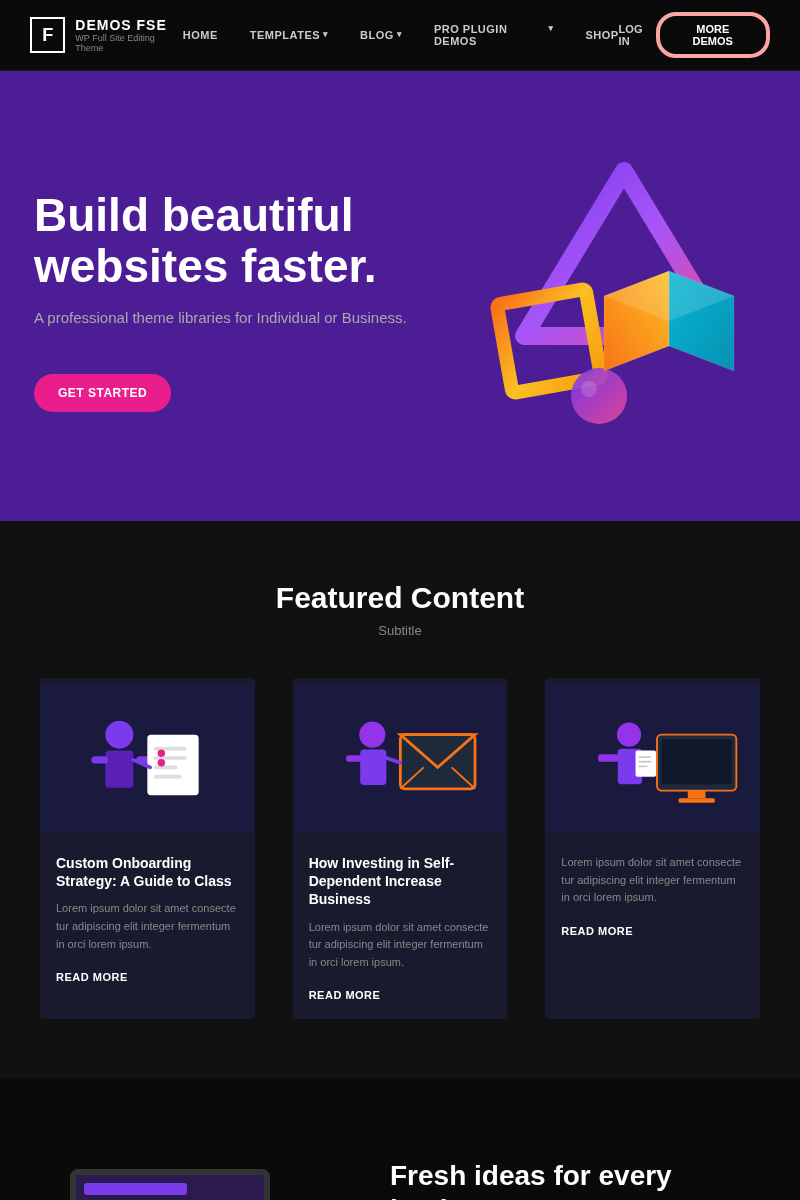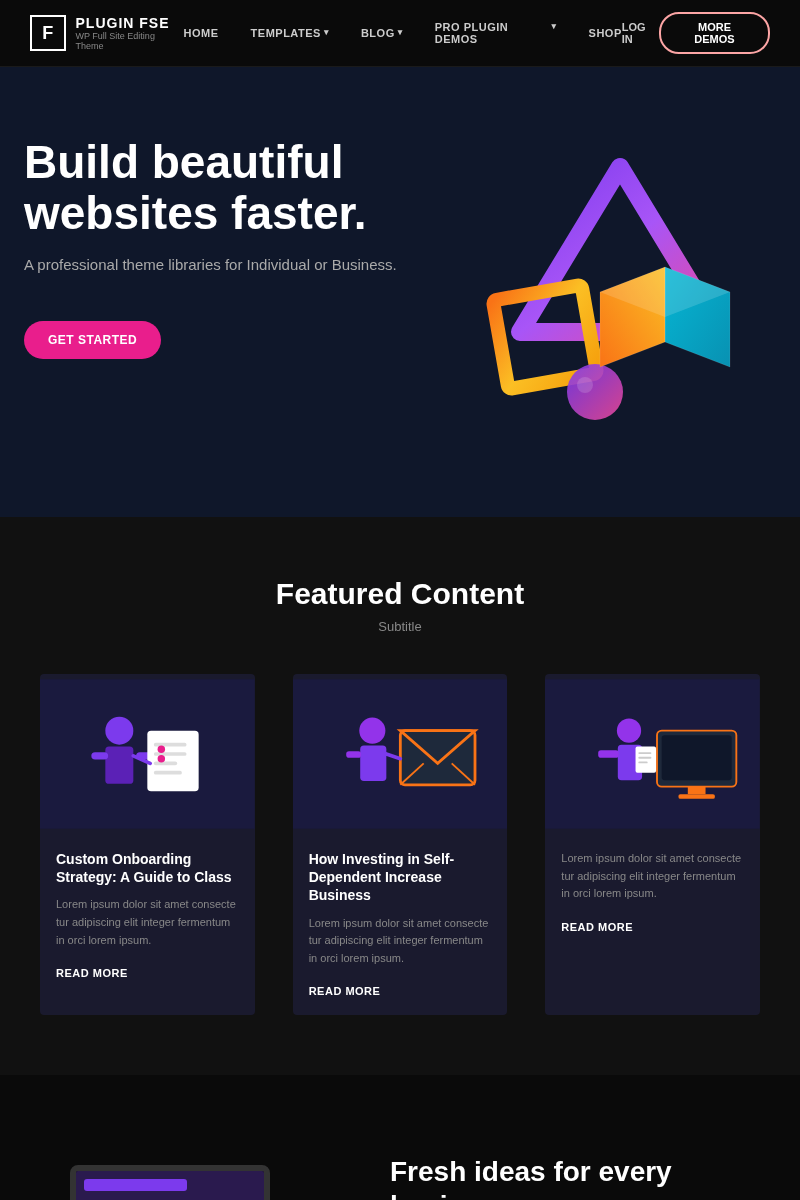--- a/index.html
+++ b/index.html
@@ -18,28 +18,28 @@
     }
     .logo-text h1 { font-size: 14px; font-weight: 700; color: #fff; letter-spacing: 1px; }
     .logo-text p { font-size: 9px; color: #888; }
     nav { display: flex; align-items: center; gap: 32px; }
     nav a { color: #ccc; text-decoration: none; font-size: 11px; font-weight: 600; letter-spacing: 0.5px; }
     .nav-with-arrow { display: flex; align-items: flex-start; gap: 3px; }
     .nav-arrow { font-size: 9px; color: #ccc; }
     .header-actions { display: flex; align-items: center; }
     .login-link { color: #ccc; text-decoration: none; font-size: 11px; font-weight: 600; }
     .more-demos-btn {
-      border: 2px solid #fca5a5; padding: 7px 16px; border-radius: 20px;
+      border: 4px solid #fca5a5; padding: 7px 16px; border-radius: 20px;
       color: #fff; background: transparent; font-size: 11px; font-weight: 600; cursor: pointer;
     }
 
     
     .hero {
-      background: #0f172a; padding: 70px 50px 60px 24px;
-      display: flex; align-items: flex-start; justify-content: space-between;
+      background: #4c1d95; padding: 70px 50px 60px 34px;
+      display: flex; align-items: center; justify-content: space-between;
       min-height: 420px; position: relative; overflow: hidden;
     }
     .hero-left { flex: 0 0 380px; }
     .hero-title { font-size: 46px; font-weight: 800; line-height: 1.1; color: #fff; margin-bottom: 18px; }
     .hero-subtitle { font-size: 15px; color: #aaa; margin-bottom: 48px; }
     .get-started-btn {
       background: #e91e8c; color: #fff; border: none; padding: 12px 24px;
       border-radius: 25px; font-size: 12px; font-weight: 700; cursor: pointer;
       letter-spacing: 0.5px;
     }
@@ -84,21 +84,21 @@
   </style>
 </head>
 <body>
 
 <header class="header">
   <div class="logo-area">
     <div class="logo-box">
       <span>F</span>
     </div>
     <div class="logo-text">
-      <h1>PLUGIN FSE</h1>
+      <h1>DEMOS FSE</h1>
       <p>WP Full Site Editing Theme</p>
     </div>
   </div>
 
   <nav>
     <a href="#">HOME</a>
     <a href="#">
       <span class="nav-with-arrow">
         <span>TEMPLATES</span>
         <span class="nav-arrow">▾</span>

